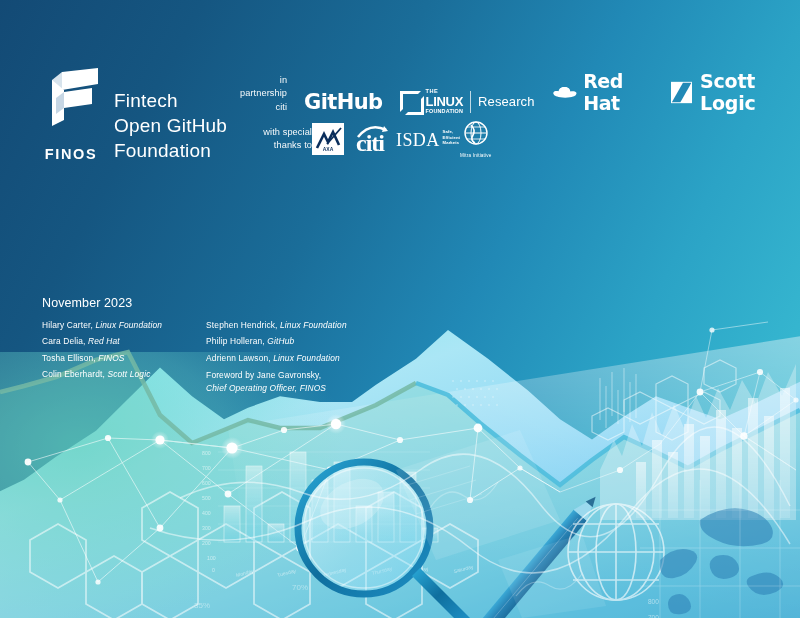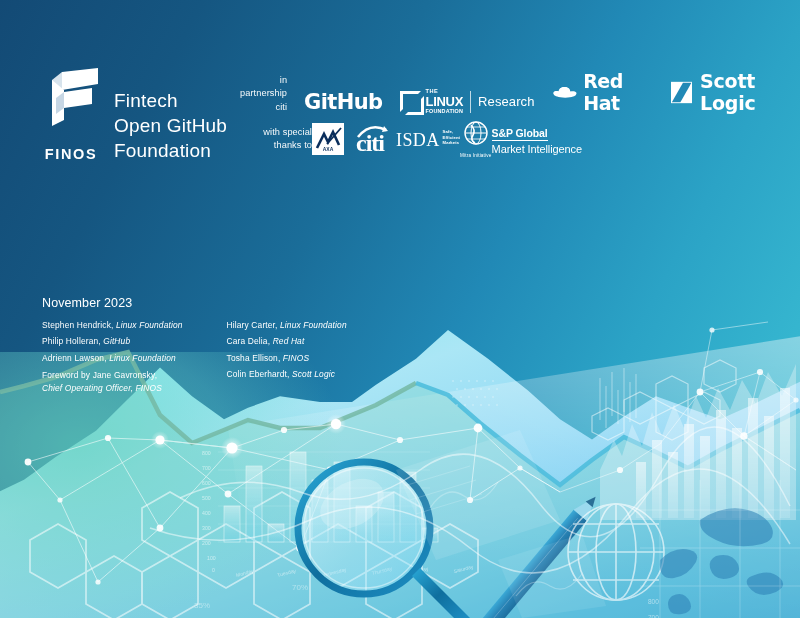--- a/index.html
+++ b/index.html
@@ -628,58 +628,54 @@
         <svg width="28" height="28" viewBox="0 0 28 28">
           <circle cx="14" cy="13" r="11" fill="none" stroke="#ffffff" stroke-width="1.4"></circle>
           <ellipse cx="14" cy="13" rx="5" ry="11" fill="none" stroke="#ffffff" stroke-width="1"></ellipse>
           <line x1="3" y1="13" x2="25" y2="13" stroke="#ffffff" stroke-width="1"></line>
           <path d="M5,7 H23 M5,19 H23" stroke="#ffffff" stroke-width=".8"></path>
           <path d="M9,5 q5,5 2,10 q-3,5 2,8" fill="none" stroke="#ffffff" stroke-width="1.6"></path>
         </svg>
         <div class="mitra-label">Mitra Initiative</div>
       </div>
 
-      <div class="logo-sp">
-        <div class="sp-top">S&amp;P Global</div>
-        <div class="sp-bottom">Market Intelligence</div>
-      </div>
     </div>
   </div>
 
 
   <div class="byline">
     <div class="byline-date">November 2023</div>
     <div class="byline-cols">
 
       <div class="byline-col">
         <div class="author">
+          <span>Hilary Carter, </span><em>Linux Foundation</em>
+        </div>
+        <div class="author">
+          <span>Cara Delia, </span><em>Red Hat</em>
+        </div>
+        <div class="author">
+          <span>Tosha Ellison, </span><em>FINOS</em>
+        </div>
+        <div class="author">
+          <span>Colin Eberhardt, </span><em>Scott Logic</em>
+        </div>
+      </div>
+
+      <div class="byline-col">
+        <div class="author">
           <span>Stephen Hendrick, </span><em>Linux Foundation</em>
         </div>
         <div class="author">
           <span>Philip Holleran, </span><em>GitHub</em>
         </div>
         <div class="author">
           <span>Adrienn Lawson, </span><em>Linux Foundation</em>
         </div>
         <div class="author foreword">
           <span>Foreword by Jane Gavronsky,</span>
           <em>Chief Operating Officer, FINOS</em>
         </div>
       </div>
-
-      <div class="byline-col">
-        <div class="author">
-          <span>Hilary Carter, </span><em>Linux Foundation</em>
-        </div>
-        <div class="author">
-          <span>Cara Delia, </span><em>Red Hat</em>
-        </div>
-        <div class="author">
-          <span>Tosha Ellison, </span><em>FINOS</em>
-        </div>
-        <div class="author">
-          <span>Colin Eberhardt, </span><em>Scott Logic</em>
-        </div>
-      </div>
     </div>
   </div>
 
 </div>
 
 </body></html>

